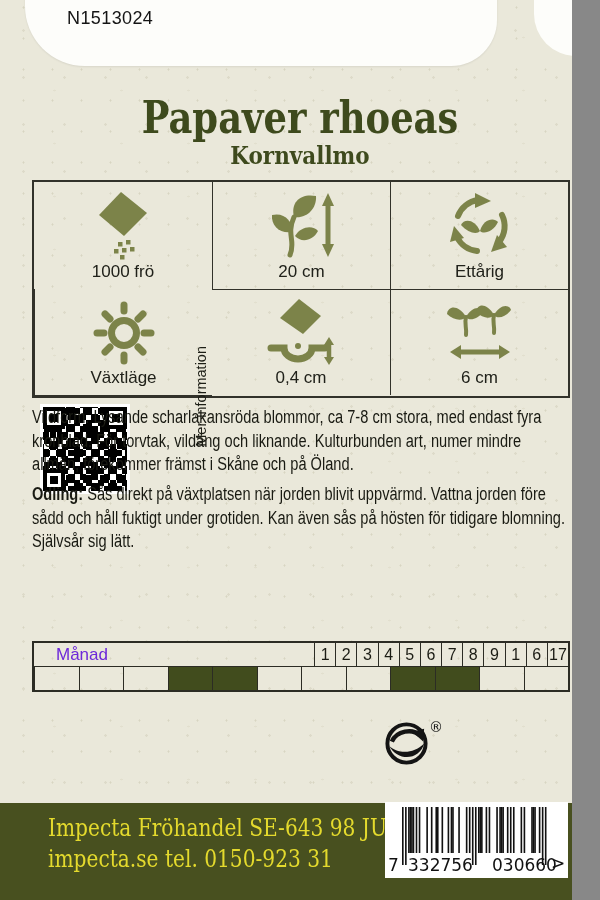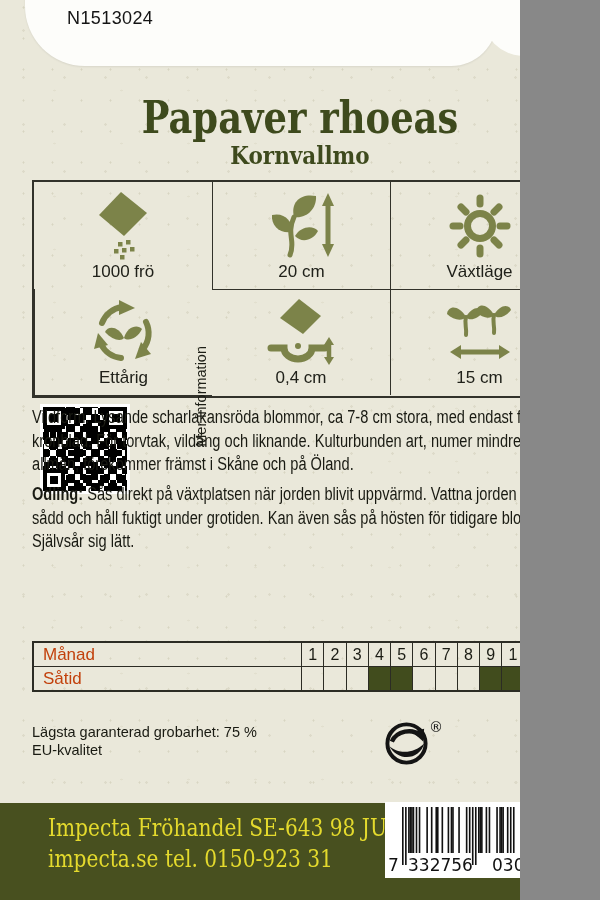--- a/index.html
+++ b/index.html
@@ -1,16 +1,16 @@
 <!DOCTYPE html>
 <html><head>
 <meta charset="utf-8">
 <style>
   html,body{margin:0;padding:0;background:#888;}
-  .packet{position:relative;width:520px;height:900px;background:#eae8da;overflow:hidden;
+  .packet{position:relative;width:572px;height:900px;background:#eae8da;overflow:hidden;
           font-family:"Liberation Sans",sans-serif;color:#1b1c14;}
   .packet::before{content:"";position:absolute;inset:0;z-index:0;pointer-events:none;opacity:.65;
     background-image:radial-gradient(#d7d4c0 1px,transparent 1.4px),
                      radial-gradient(#dedbc9 1px,transparent 1.4px),
                      radial-gradient(#cfccb6 .8px,transparent 1.2px);
     background-size:41px 47px,67px 53px,29px 31px;
     background-position:3px 7px,21px 11px,9px 23px;}
   .packet>*{position:absolute;z-index:1;}
 
   
@@ -51,21 +51,21 @@
   .para{left:32px;width:660px;font-size:18px;line-height:23.5px;color:#191a12;
         transform:scaleX(.812);transform-origin:0 0;}
   .desc{top:406px;}
   .cult{top:483px;}
   .cult b{font-weight:bold;}
 
   
   .calendar{left:32px;top:641px;width:534px;border:2px solid #2c2c24;background:transparent;}
   .cal-row{display:flex;height:23px;border-top:1.5px solid #2c2c24;}
   .cal-row:first-child{border-top:none;}
-  .cal-label{width:258px;padding-left:9px;font-size:17px;line-height:23px;color:#c2410c;}
+  .cal-label{width:258px;padding-left:22px;font-size:17px;line-height:23px;color:#6d28d9;}
   .cal-months{flex:1;display:flex;}
   .cal-cell{flex:1;border-left:1.2px solid #2c2c24;font-size:16px;line-height:23px;text-align:center;color:#1b1c14;}
 
   .grob{left:32px;top:723px;font-size:14.5px;line-height:18px;color:#191a12;}
 
   
   .greendot{left:383px;top:720px;width:62px;height:52px;}
   .greendot sup{position:absolute;left:46px;top:-1px;font-size:14px;color:#141414;font-family:"DejaVu Sans",sans-serif;}
 
   
@@ -121,45 +121,45 @@
         <path d="M27 45 C33 35 45 34 50 40 C45 50 33 52 27 45 Z"></path>
         <path class="st" d="M60 13 V55" stroke-width="5"></path>
         <polygon points="60,2 54,15 66,15"></polygon>
         <polygon points="60,66 54,53 66,53"></polygon>
       </svg>
       <div class="lbl">20 cm</div>
     </div>
 
     <div class="cell">
       <svg class="ic ico" width="66" height="68" viewBox="0 0 66 68">
+        <path class="st" d="M11 25 A25 25 0 0 1 31 9" stroke-width="6" stroke-linecap="round"></path>
+        <polygon points="44,10 28,2 28,17"></polygon>
+        <path class="st" d="M55 24 A25 25 0 0 1 52 51" stroke-width="6" stroke-linecap="round"></path>
+        <polygon points="44,61 60,56 50,44"></polygon>
+        <path class="st" d="M30 60 A25 25 0 0 1 10 46" stroke-width="6" stroke-linecap="round"></path>
+        <polygon points="7,35 3,51 17,47"></polygon>
+        <path d="M33 40 C28 28 17 27 14 34 C21 42 30 44 33 40 Z"></path>
+        <path d="M33 40 C36 28 47 26 51 31 C47 40 37 44 33 40 Z"></path>
+      </svg>
+      <div class="lbl">Ettårig</div>
+    </div>
+
+    <div class="cell">
+      <svg class="ic ico" width="66" height="68" viewBox="0 0 66 68">
         <circle class="st" cx="33" cy="35" r="12.5" stroke-width="7"></circle>
         <line class="st" x1="33" y1="7" x2="33" y2="13" stroke-width="7" stroke-linecap="round"></line>
         <line class="st" x1="33" y1="57" x2="33" y2="63" stroke-width="7" stroke-linecap="round"></line>
         <line class="st" x1="6" y1="35" x2="13" y2="35" stroke-width="7" stroke-linecap="round"></line>
         <line class="st" x1="53" y1="35" x2="60" y2="35" stroke-width="7" stroke-linecap="round"></line>
         <line class="st" x1="14" y1="16" x2="19" y2="21" stroke-width="7" stroke-linecap="round"></line>
         <line class="st" x1="47" y1="49" x2="52" y2="54" stroke-width="7" stroke-linecap="round"></line>
         <line class="st" x1="52" y1="16" x2="47" y2="21" stroke-width="7" stroke-linecap="round"></line>
         <line class="st" x1="14" y1="54" x2="19" y2="49" stroke-width="7" stroke-linecap="round"></line>
       </svg>
       <div class="lbl">Växtläge</div>
-    </div>
-
-    <div class="cell">
-      <svg class="ic ico" width="66" height="68" viewBox="0 0 66 68">
-        <path class="st" d="M11 25 A25 25 0 0 1 31 9" stroke-width="6" stroke-linecap="round"></path>
-        <polygon points="44,10 28,2 28,17"></polygon>
-        <path class="st" d="M55 24 A25 25 0 0 1 52 51" stroke-width="6" stroke-linecap="round"></path>
-        <polygon points="44,61 60,56 50,44"></polygon>
-        <path class="st" d="M30 60 A25 25 0 0 1 10 46" stroke-width="6" stroke-linecap="round"></path>
-        <polygon points="7,35 3,51 17,47"></polygon>
-        <path d="M33 40 C28 28 17 27 14 34 C21 42 30 44 33 40 Z"></path>
-        <path d="M33 40 C36 28 47 26 51 31 C47 40 37 44 33 40 Z"></path>
-      </svg>
-      <div class="lbl">Ettårig</div>
     </div>
 
     <div class="cell">
       <svg class="ic ico" width="68" height="68" viewBox="0 0 68 68">
         <polygon points="32,0 54,17 36,35 13,19"></polygon>
         <path class="st" d="M4 49 h13 a 14 11 0 0 0 28 0 h13" stroke-width="7" stroke-linecap="round"></path>
         <circle cx="31" cy="47" r="3"></circle>
         <path class="st" d="M62 44 V60" stroke-width="4.5"></path>
         <polygon points="62,38 57,46 67,46"></polygon>
         <polygon points="62,66 57,58 67,58"></polygon>
@@ -172,21 +172,21 @@
         <path class="st" d="M20 36 C21 29 18 25 20 18" stroke-width="4" stroke-linecap="round"></path>
         <path d="M20 18 C12 5 2 7 1 15 C8 22 17 22 20 18 Z"></path>
         <path d="M20 18 C26 7 35 7 37 13 C31 21 23 22 20 18 Z"></path>
         <path class="st" d="M48 34 C49 27 46 23 48 16" stroke-width="4" stroke-linecap="round"></path>
         <path d="M48 16 C40 3 31 5 30 13 C37 20 45 20 48 16 Z"></path>
         <path d="M48 16 C54 5 63 5 65 11 C59 19 51 20 48 16 Z"></path>
         <path class="st" d="M13 53 H55" stroke-width="5"></path>
         <polygon points="4,53 15,46 15,60"></polygon>
         <polygon points="64,53 53,46 53,60"></polygon>
       </svg>
-      <div class="lbl">15 cm</div>
+      <div class="lbl">6 cm</div>
     </div>
 
 
     <div class="cell">
       <div class="qr-box">
         <div class="qf tl"></div>
         <div class="qf tr"></div>
         <div class="qf bl"></div>
       </div>
       <div class="mer">
@@ -211,42 +211,37 @@
           <div class="cal-cell">6</div>
           <div class="cal-cell">7</div>
           <div class="cal-cell">8</div>
           <div class="cal-cell">9</div>
           <div class="cal-cell">1</div>
           <div class="cal-cell">6</div>
           <div class="cal-cell">17</div>
         </div>
     </div>
     <div class="cal-row">
-      <div class="cal-label">Såtid</div>
       <div class="cal-months">
           <div class="cal-cell"></div>
           <div class="cal-cell"></div>
           <div class="cal-cell"></div>
           <div class="cal-cell" style="background: rgb(65, 76, 29);"></div>
           <div class="cal-cell" style="background: rgb(65, 76, 29);"></div>
           <div class="cal-cell"></div>
           <div class="cal-cell"></div>
           <div class="cal-cell"></div>
           <div class="cal-cell" style="background: rgb(65, 76, 29);"></div>
           <div class="cal-cell" style="background: rgb(65, 76, 29);"></div>
           <div class="cal-cell"></div>
           <div class="cal-cell"></div>
         </div>
     </div>
   </div>
 
-  <div class="grob">
-    <div>Lägsta garanterad grobarhet: 75 %</div>
-    <div>EU-kvalitet</div>
-  </div>
 
   <div class="greendot">
     <svg width="47" height="47" viewBox="0 0 48 48">
       <circle cx="24" cy="24" r="19.5" fill="none" stroke="#141414" stroke-width="4"></circle>
       <path d="M6 26 C14 34 30 36 42 24 C38 40 16 44 6 26 Z" fill="#141414"></path>
       <path d="M9 22 C14 11 30 8 38 16" fill="none" stroke="#141414" stroke-width="4.5"></path>
       <polygon points="41,22 42,9 30,12" fill="#141414"></polygon>
     </svg>
     <sup>®</sup>
   </div>

